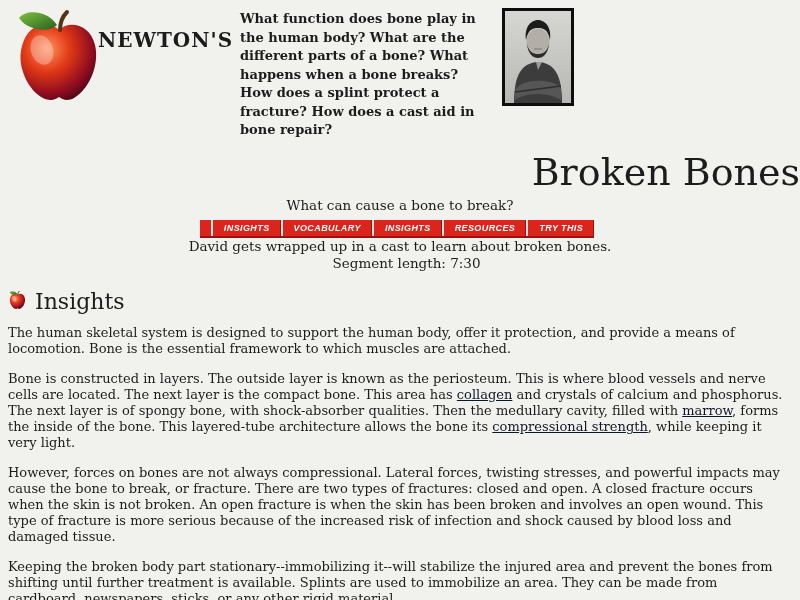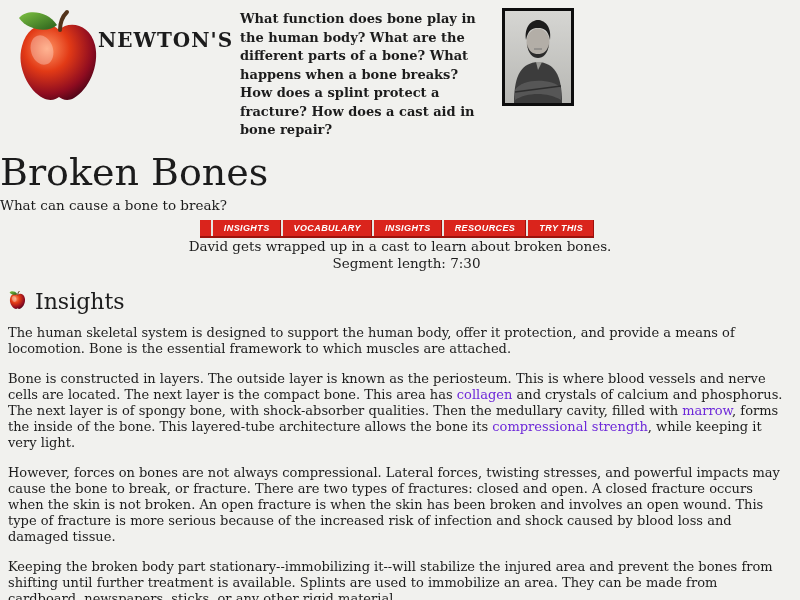--- a/index.html
+++ b/index.html
@@ -11,22 +11,22 @@
   
   .header{display:flex;align-items:flex-start;padding:8px 0 0 10px;}
   .logo{display:flex;width:218px;flex:0 0 auto;cursor:pointer;}
   .logo-text{margin-left:-14px;padding-top:22px;line-height:1;}
   .logo-line1{font-weight:bold;font-size:20px;letter-spacing:1px;white-space:nowrap;}
   .logo-line2{font-weight:bold;font-size:45px;letter-spacing:0;margin-top:-2px;white-space:nowrap;}
   .logo-reg{font-size:9px;vertical-align:2px;}
   .intro{width:250px;margin-left:12px;font-size:13px;font-weight:bold;line-height:18.5px;padding-top:2px;}
   .photo{margin-left:12px;flex:0 0 auto;}
   
-  .title{margin:12px 0 0;text-align:left;font-size:38px;font-weight:normal;line-height:1.1;}
-  .subtitle{font-size:13.5px;margin-top:4px;}
+  .title{margin:12px 0 0;text-align:right;font-size:38px;font-weight:normal;line-height:1.1;}
+  .subtitle{text-align:center;font-size:13.5px;margin-top:4px;}
   
   .seg-row{text-align:center;margin-top:7px;font-size:13.5px;line-height:17px;}
   .navbar{
     display:inline-flex;vertical-align:-3px;height:16px;align-items:stretch;
     background:#e6e6e2;gap:2px;border-bottom:2px solid #9b120c;margin-right:6px;
   }
   .nav-stub{width:11px;background:#da241c;}
   .nav-btn{
     background:#da241c;color:#fff;border:none;
     font-family:"Liberation Sans", sans-serif;font-style:italic;font-weight:bold;
@@ -34,21 +34,21 @@
     box-shadow:inset -1px 0 0 rgba(110,0,0,.55);cursor:pointer;
   }
   .seg-desc{white-space:nowrap;}
   .seg-len{display:block;margin-top:0;padding-left:13px;}
   
   .section-head{display:flex;align-items:center;gap:7px;margin:17px 0 0 8px;}
   .section-head h2{font-size:22px;font-weight:normal;margin:0;line-height:1;}
   
   .article{margin:10px 8px 0 8px;font-size:13px;line-height:16px;}
   .article p{margin:10px 0 14px 0;}
-  .article a{color:#6d28d9;cursor:pointer;}
+  .article a{color:#0f172a;text-decoration:underline;cursor:pointer;}
 </style>
 </head>
 <body>
 
 <div class="header">
 
   <div class="logo">
     <span>
       <svg width="102" height="95" viewBox="0 0 100 95">
         <defs>

